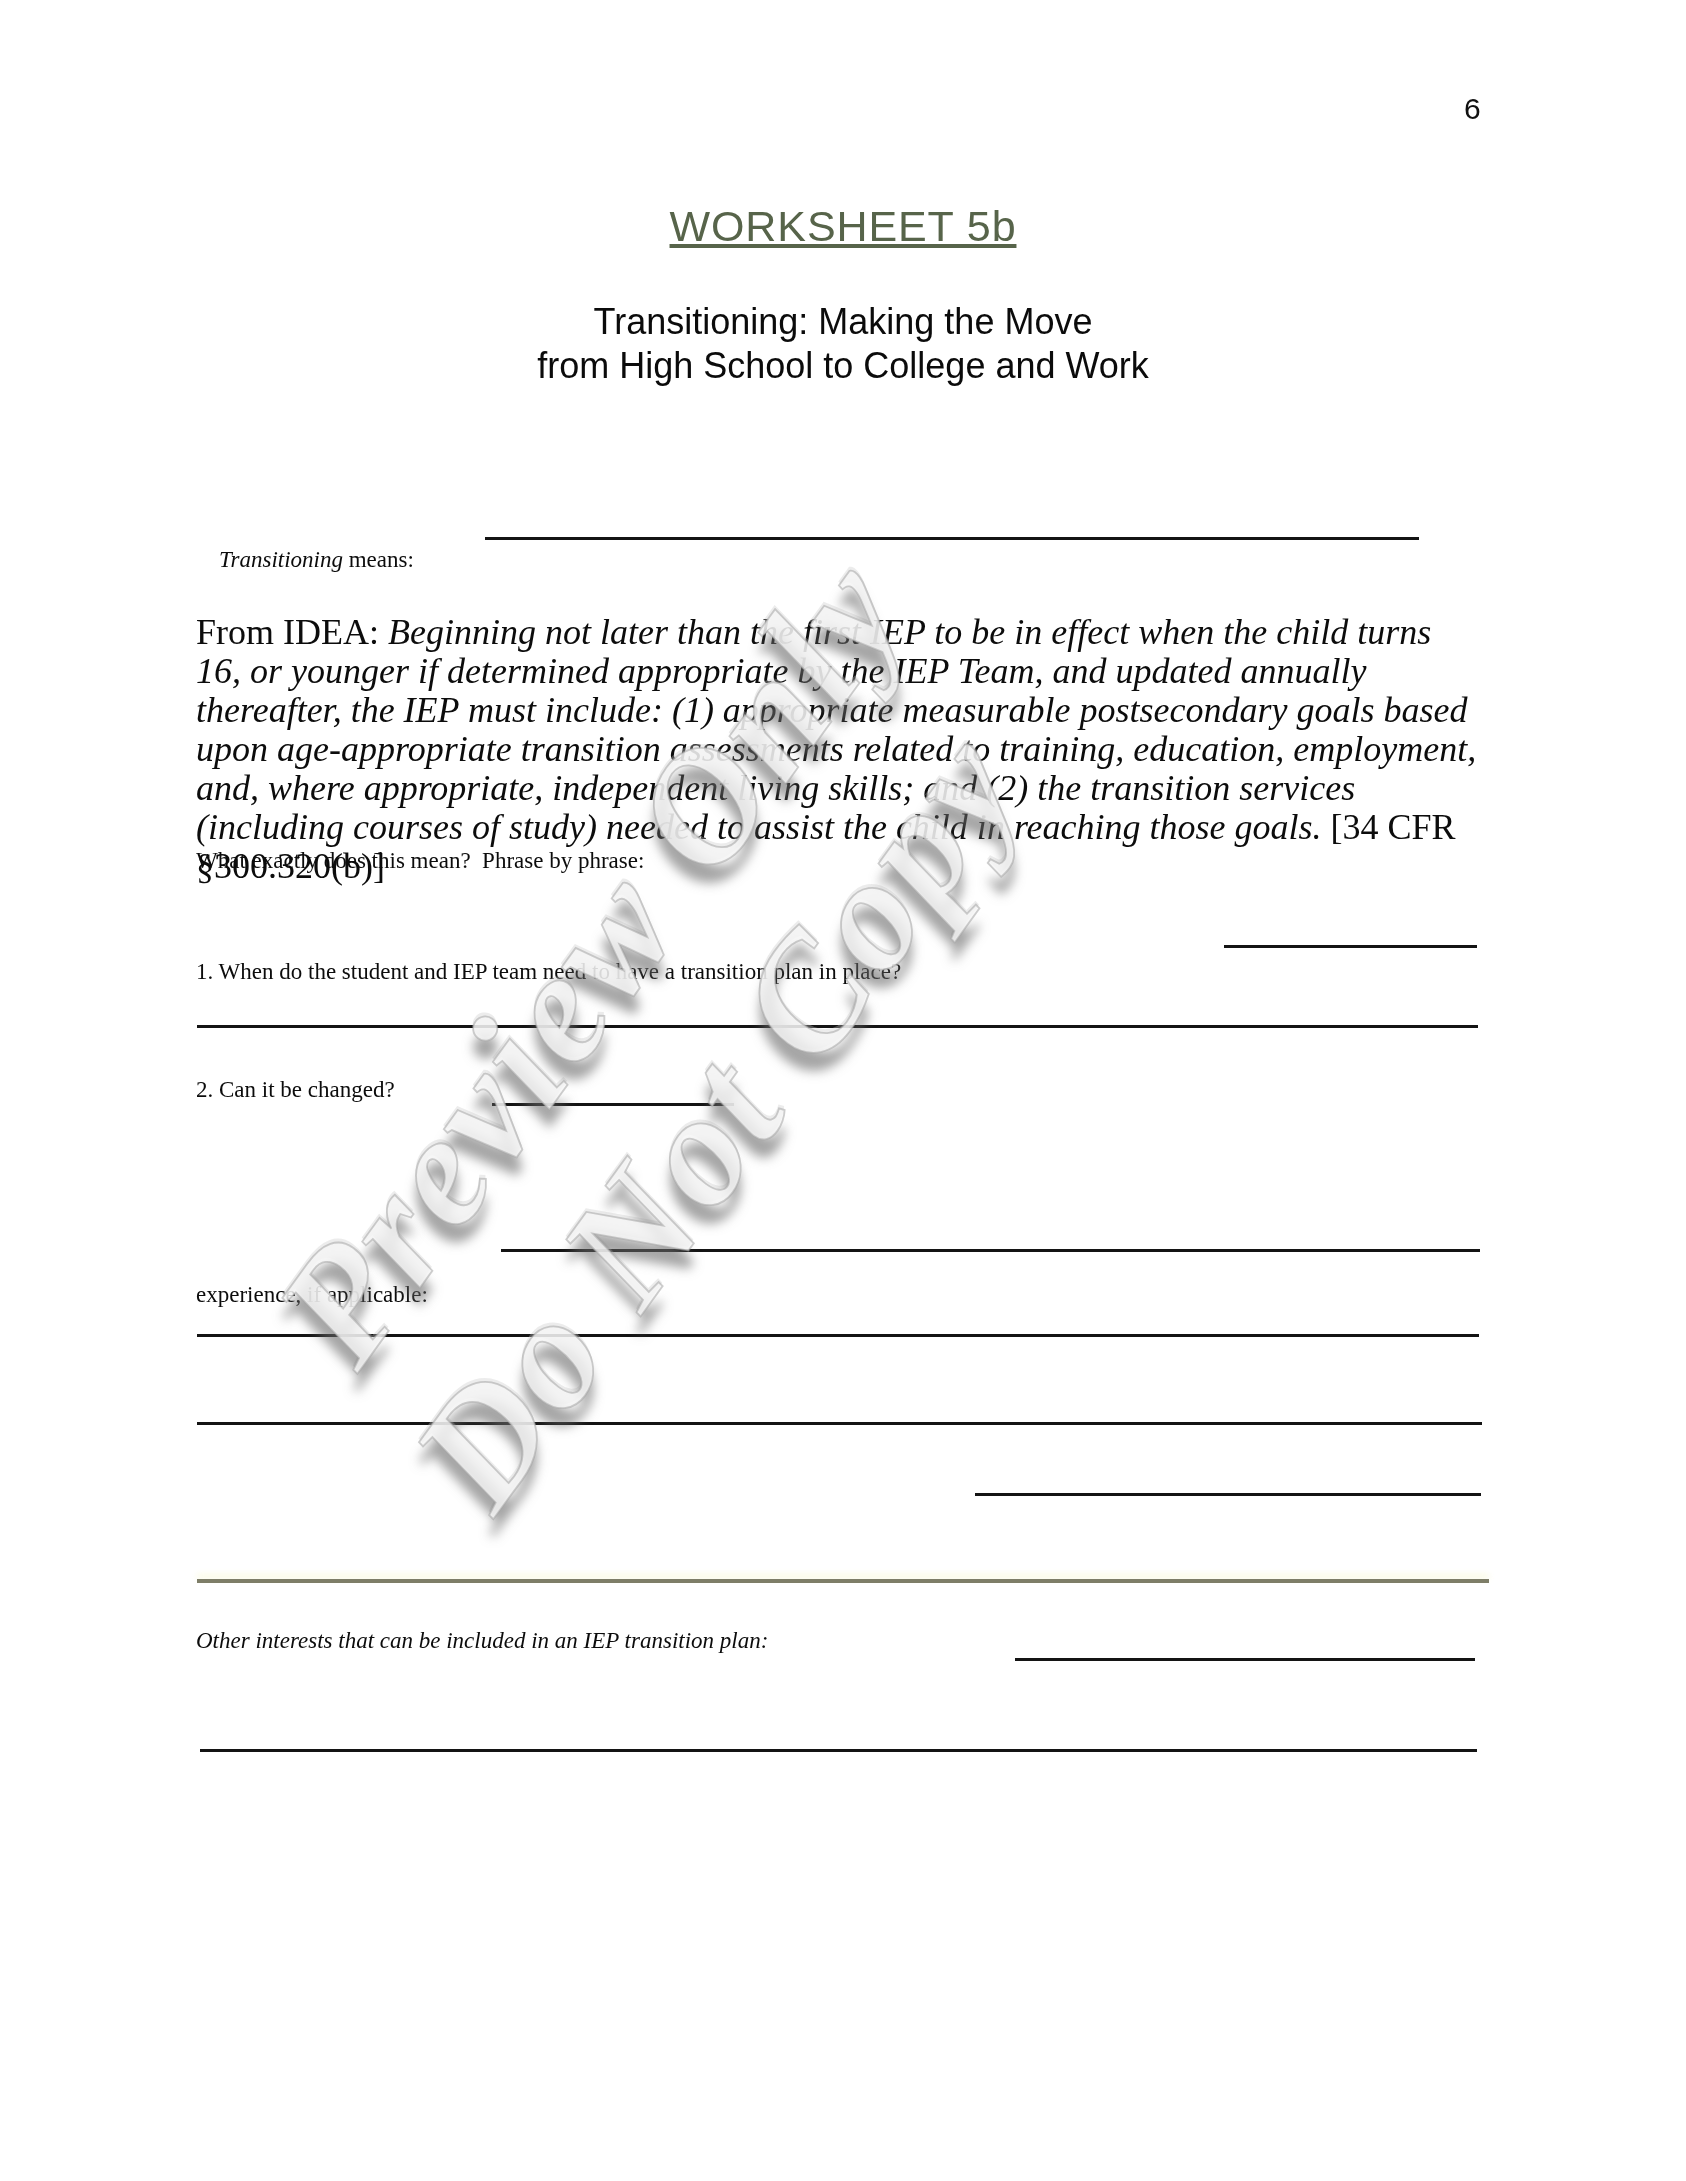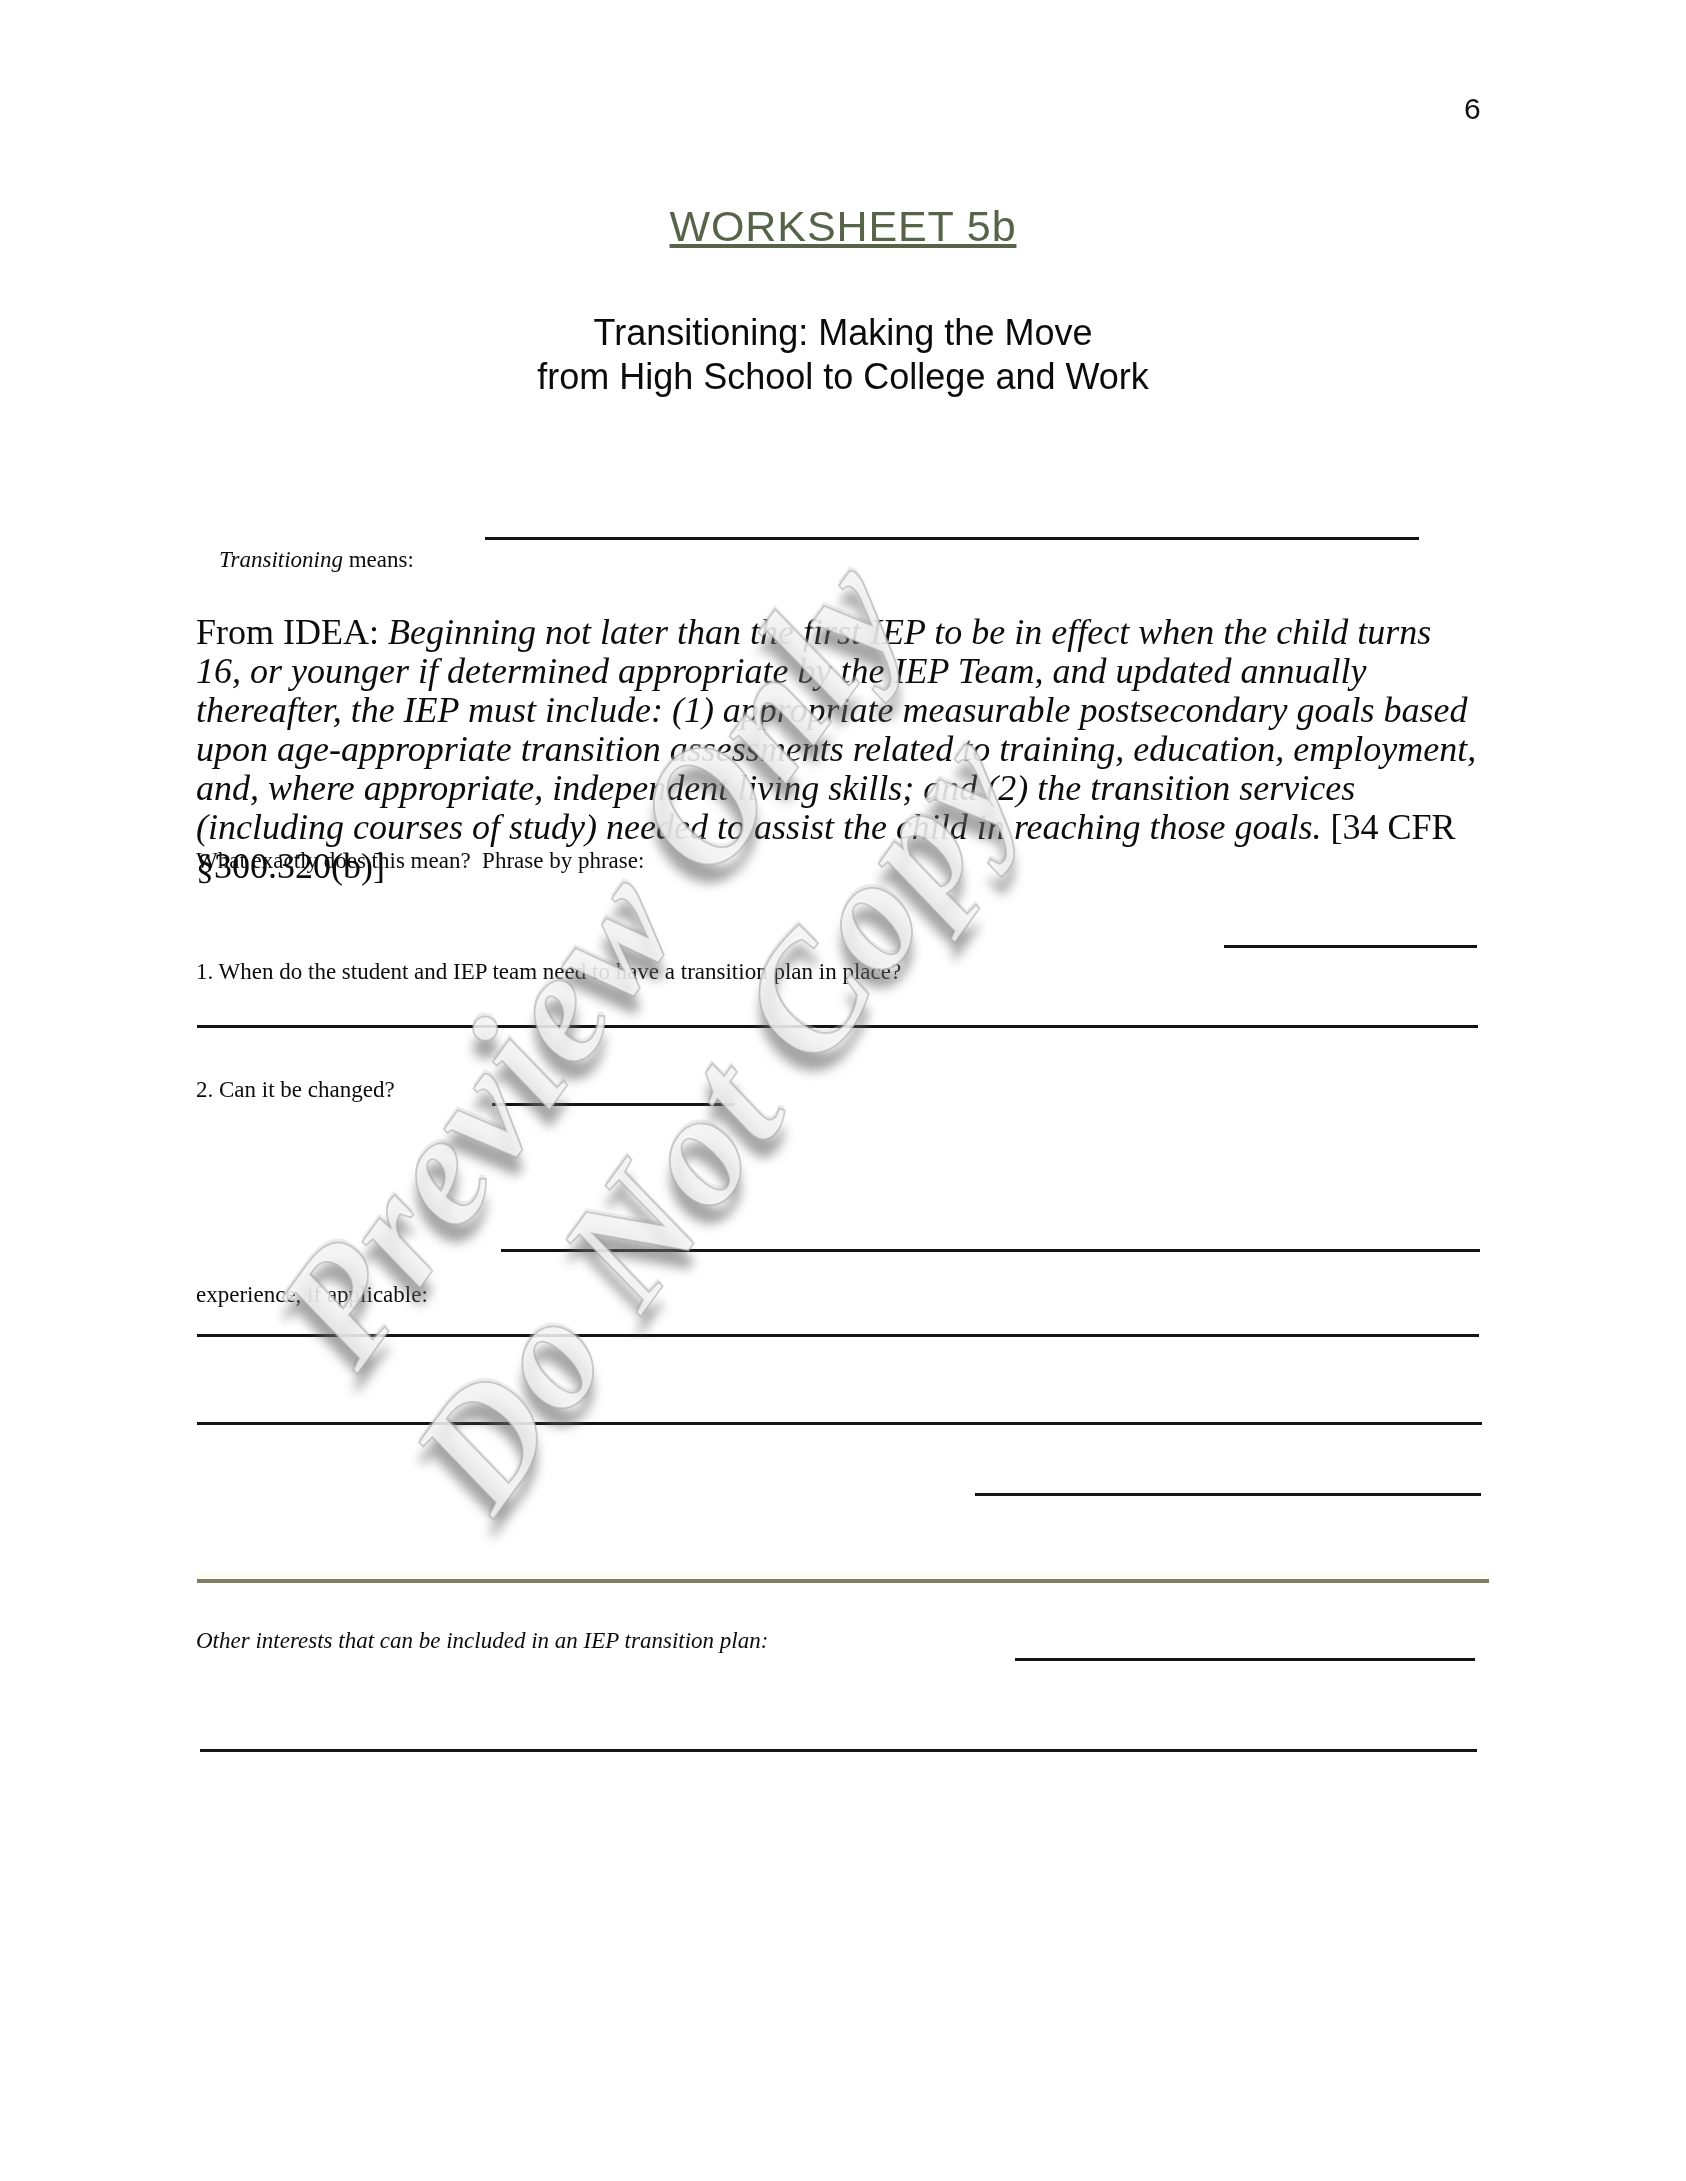--- a/index.html
+++ b/index.html
@@ -22,21 +22,21 @@
   .title {
     position:absolute; top:202px; left:0; width:100%;
     text-align:center;
     font-family:"Liberation Sans", sans-serif;
     font-size:43px; letter-spacing:0.9px;
     color:var(--title-green, #57644a);
     text-decoration:underline;
   }
 
   .subtitle {
-    position:absolute; top:311px; left:0; width:100%;
+    position:absolute; top:300px; left:0; width:100%;
     text-align:center;
     font-family:"Liberation Sans", sans-serif;
     font-size:36px; line-height:44px; color:#0b0b0b;
   }
 
   .row {
     position:absolute; left:196px;
     font-size:23px; line-height:37px;
     white-space:pre-wrap;
     color:var(--body-text, #0c0c0c);

